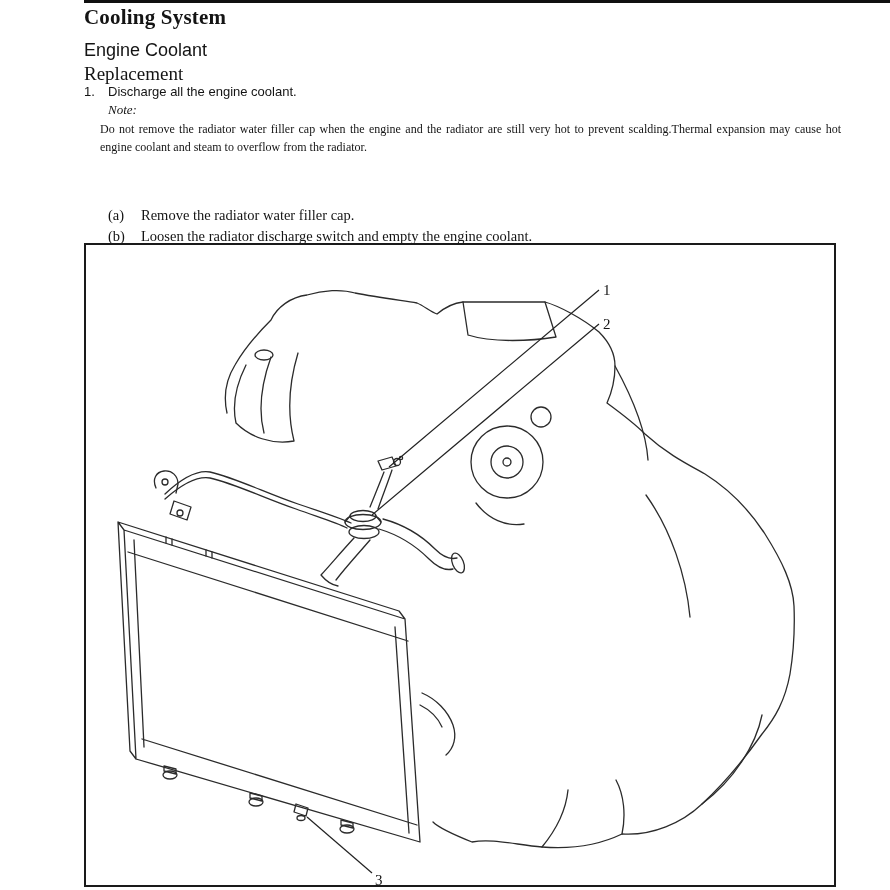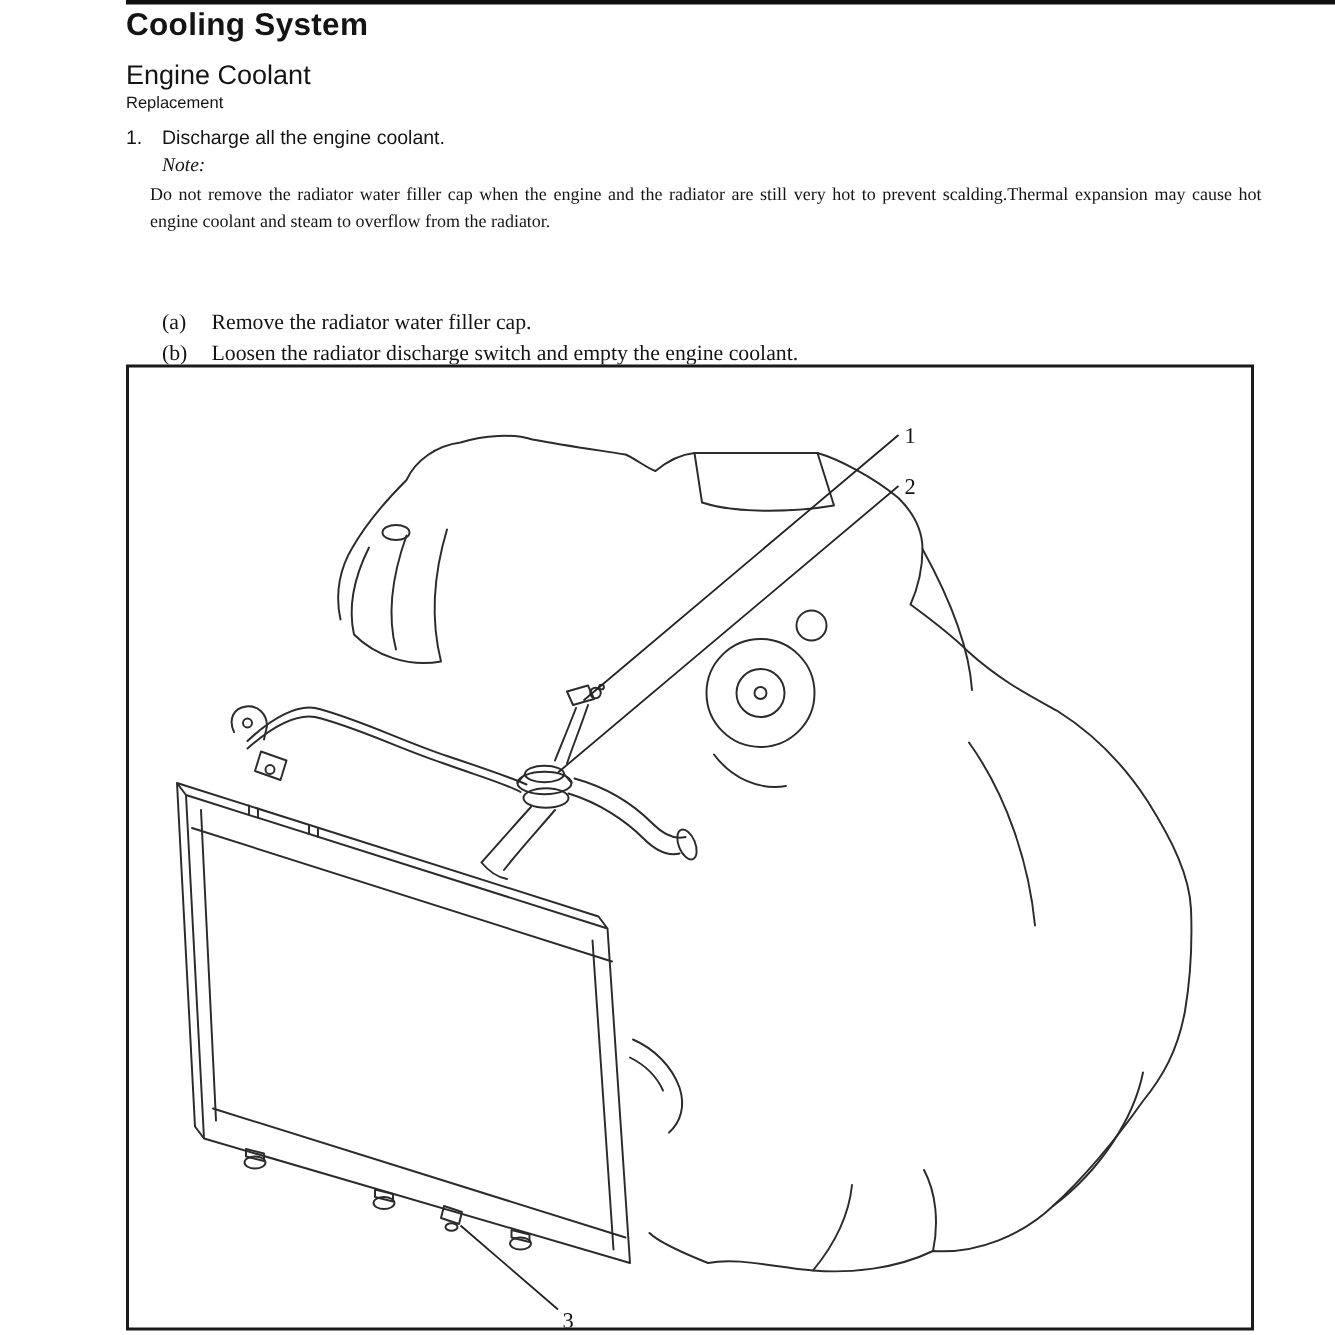--- a/index.html
+++ b/index.html
@@ -11,32 +11,32 @@
     color:#141414;
     font-family:"Liberation Serif", serif;
     overflow:hidden;
   }
   .top-rule {
     position:absolute; top:0; left:84px; width:806px; height:3px;
     background:#101010;
   }
   .page-title {
     position:absolute; left:84px; top:5px;
-    font-family:Liberation Sans, sans-serif;
+    font-family:Liberation Serif, serif;
     font-size:21px; font-weight:bold; letter-spacing:0.2px;
   }
   .page-subtitle {
     position:absolute; left:84px; top:40px;
     font-family:"Liberation Sans", sans-serif;
     font-size:18px; font-weight:400;
   }
   .page-section {
     position:absolute; left:84px; top:63px;
-    font-family:Liberation Sans, sans-serif;
-    font-size:11px; font-weight:400;
+    font-family:Liberation Serif, serif;
+    font-size:19px; font-weight:400;
   }
   .step-line {
     position:absolute; left:84px; top:84px;
     font-family:"Liberation Sans", sans-serif;
     font-size:13px;
   }
   .step-line .num { display:inline-block; width:24px; }
   .note-label {
     position:absolute; left:108px; top:102px;
     font-style:italic; font-size:13px;

